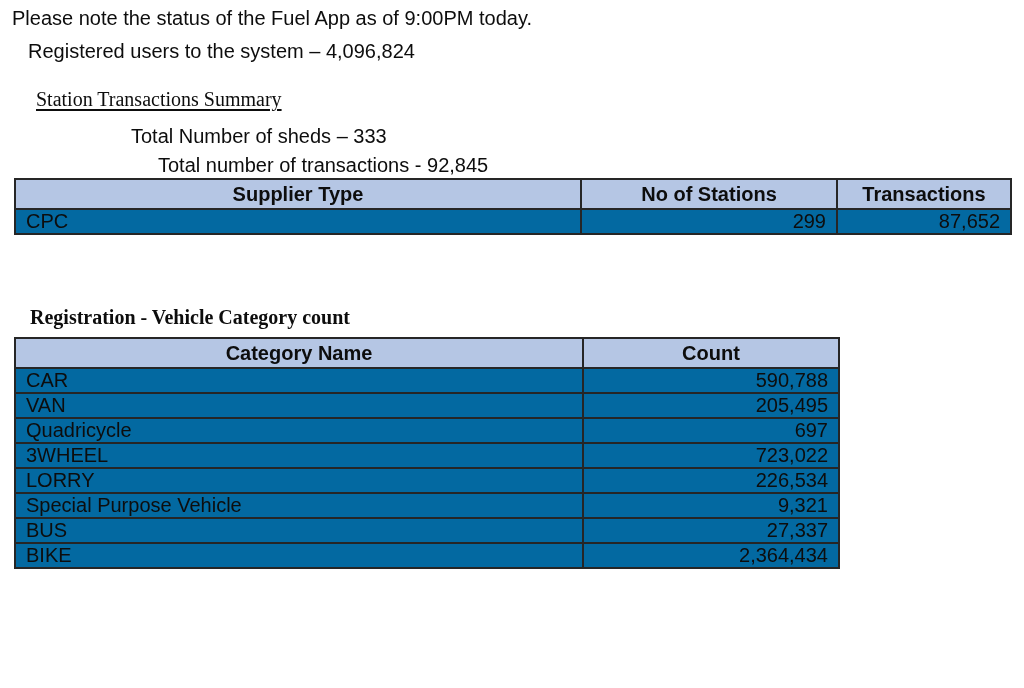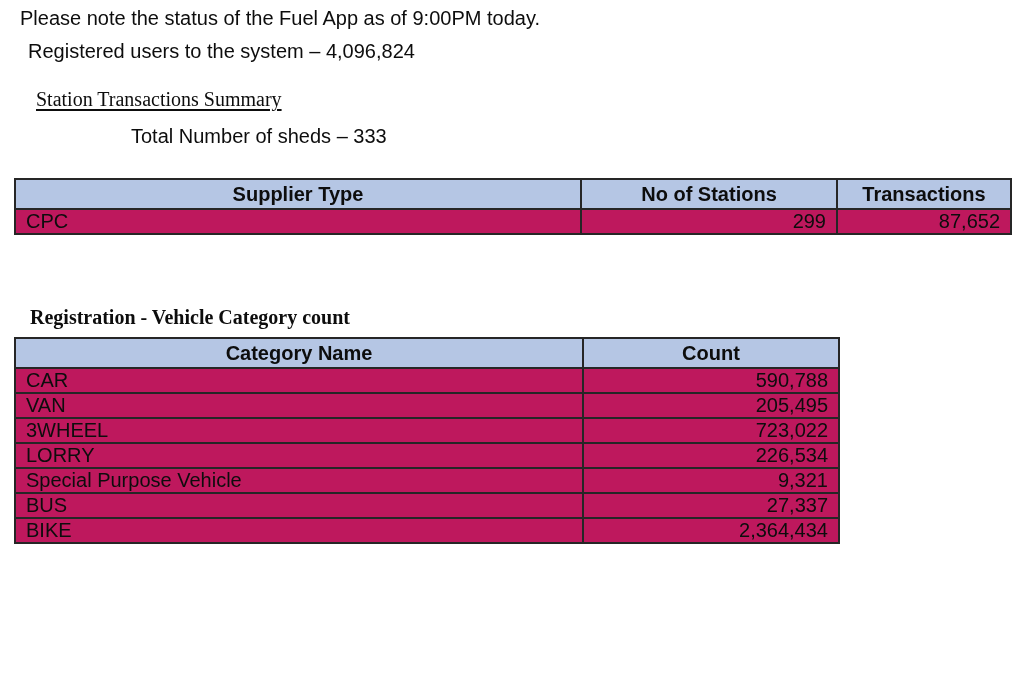--- a/index.html
+++ b/index.html
@@ -35,37 +35,38 @@
     font-size: 20px;
     overflow: hidden;
     white-space: nowrap;
   }
   table.tbl th {
     background: var(--table-header-bg);
     font-weight: bold;
     text-align: center;
     height: 30px;
   }
-  table.tbl td { height: 24px; background: #be185d; margin-left: 27px; }
+  table.tbl td { height: 24px; background: #0369a1; margin-left: 27px; }
   td.cell-name { text-align: left; padding-left: 10px; }
   td.cell-num  { text-align: right; padding-right: 10px; }
 
   .tbl-stations { width: 996px; }
   .tbl-vehicles { width: 824px; }
 </style>
 </head>
 <body>
 
 <div class="page">
 
-  <div class="abs intro-line" style="left:20px; top:5px;">Please note the status of the Fuel App as of 9:00PM today.</div>
+  <div class="abs intro-line" style="left:12px; top:5px;">Please note the status of the Fuel App as of 9:00PM today.</div>
   <div class="abs intro-line" style="left:28px; top:38px;">Registered users to the system – 4,096,824</div>
 
   <div class="abs section-title underlined" style="left:36px; top:88px;">Station Transactions Summary</div>
   <div class="abs indent-line" style="left:131px; top:118px;">Total Number of sheds – 333</div>
+  <div class="abs indent-line" style="left:158px; top:147px;">Total number of transactions - 92,845</div>
 
   <table class="abs tbl tbl-stations" style="left:14px; top:178px;">
     <colgroup>
       <col style="width:566px">
         <col style="width:256px">
         <col style="width:174px">
     </colgroup>
     <thead>
       <tr>
         <th>Supplier Type</th>
@@ -98,20 +99,24 @@
     <tbody>
       <tr>
         <td class="cell-name">CAR</td>
         <td class="cell-num">590,788</td>
       </tr>
       <tr>
         <td class="cell-name">VAN</td>
         <td class="cell-num">205,495</td>
       </tr>
       <tr>
+        <td class="cell-name">Quadricycle</td>
+        <td class="cell-num">697</td>
+      </tr>
+      <tr>
         <td class="cell-name">3WHEEL</td>
         <td class="cell-num">723,022</td>
       </tr>
       <tr>
         <td class="cell-name">LORRY</td>
         <td class="cell-num">226,534</td>
       </tr>
       <tr>
         <td class="cell-name">Special Purpose Vehicle</td>
         <td class="cell-num">9,321</td>

